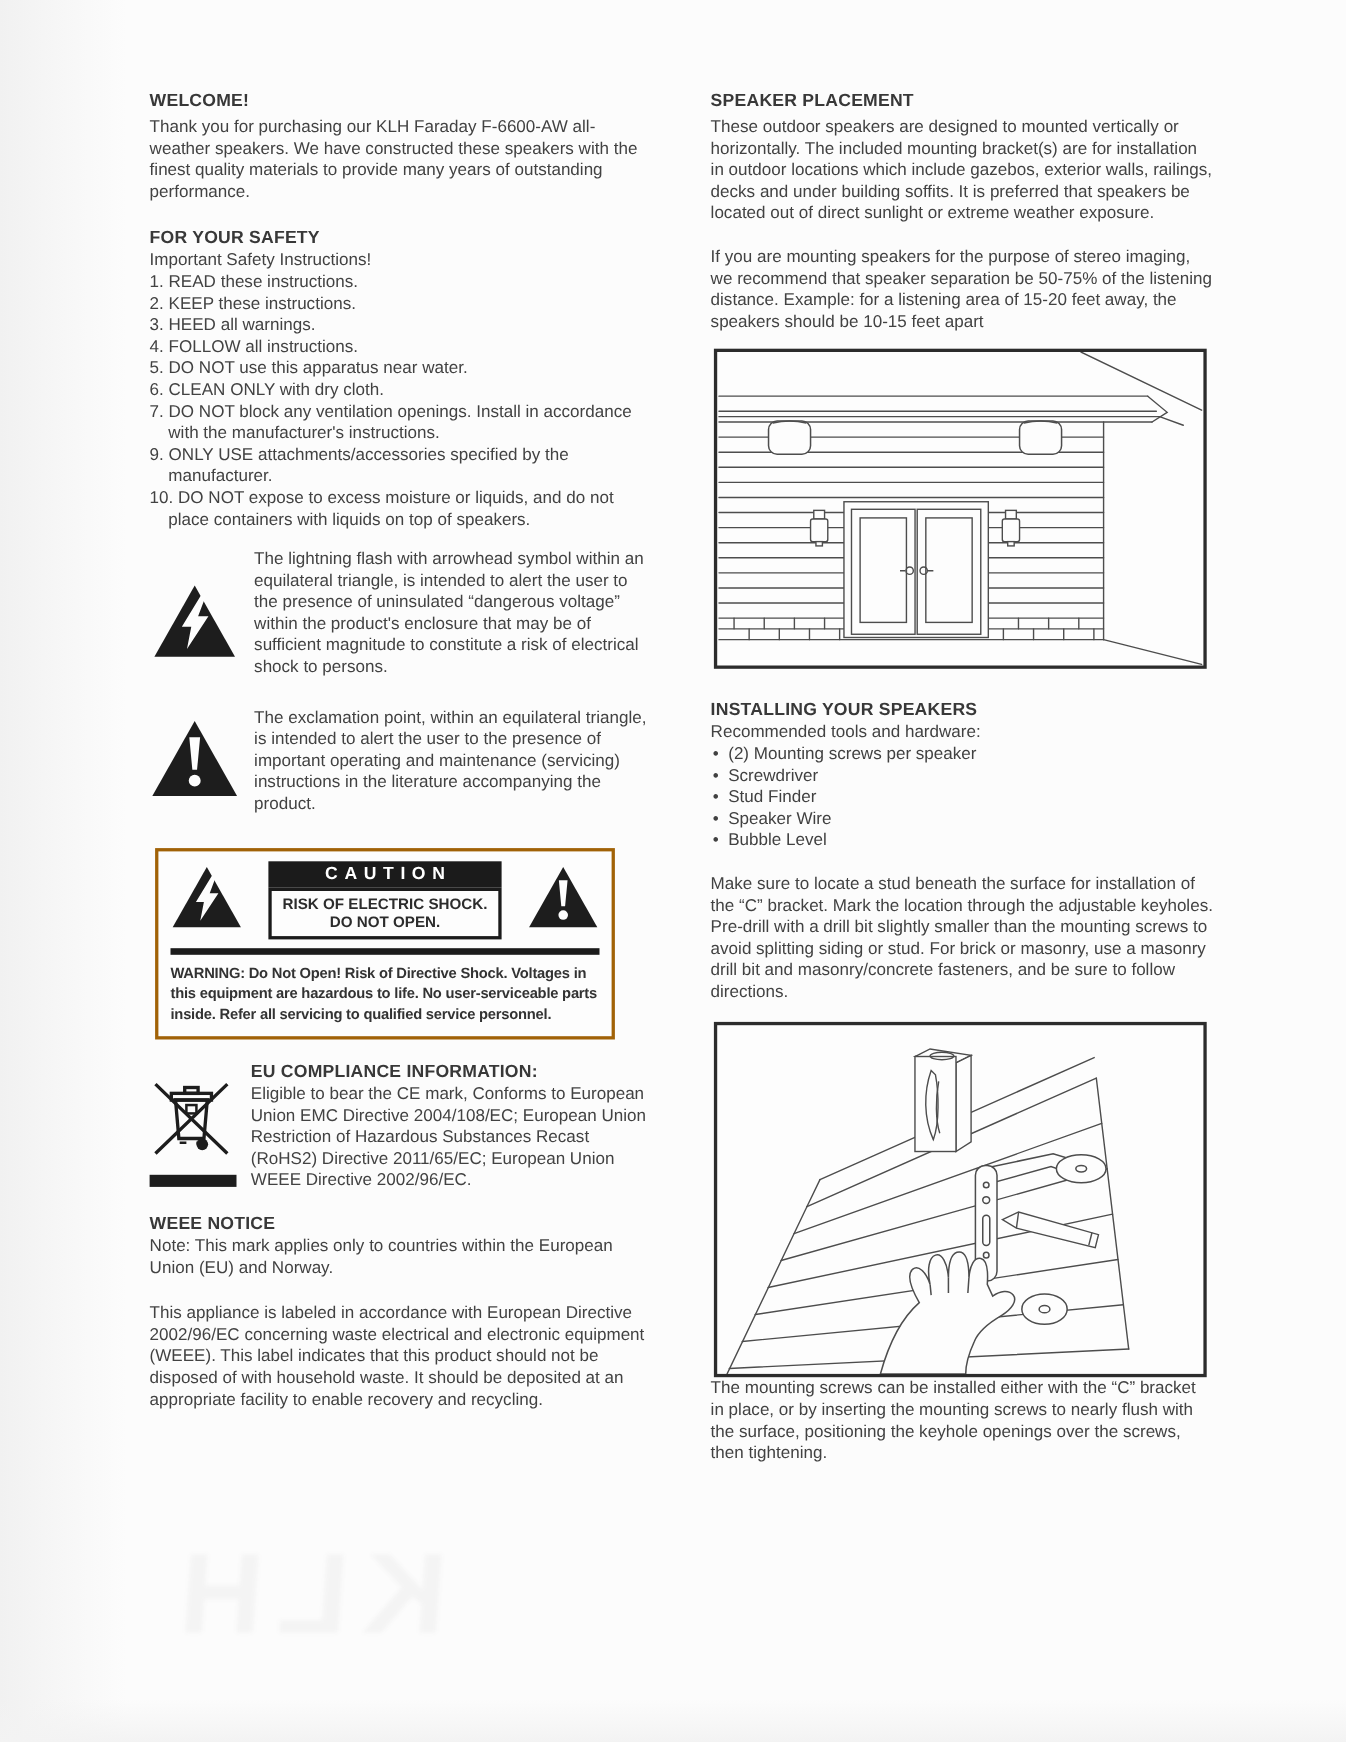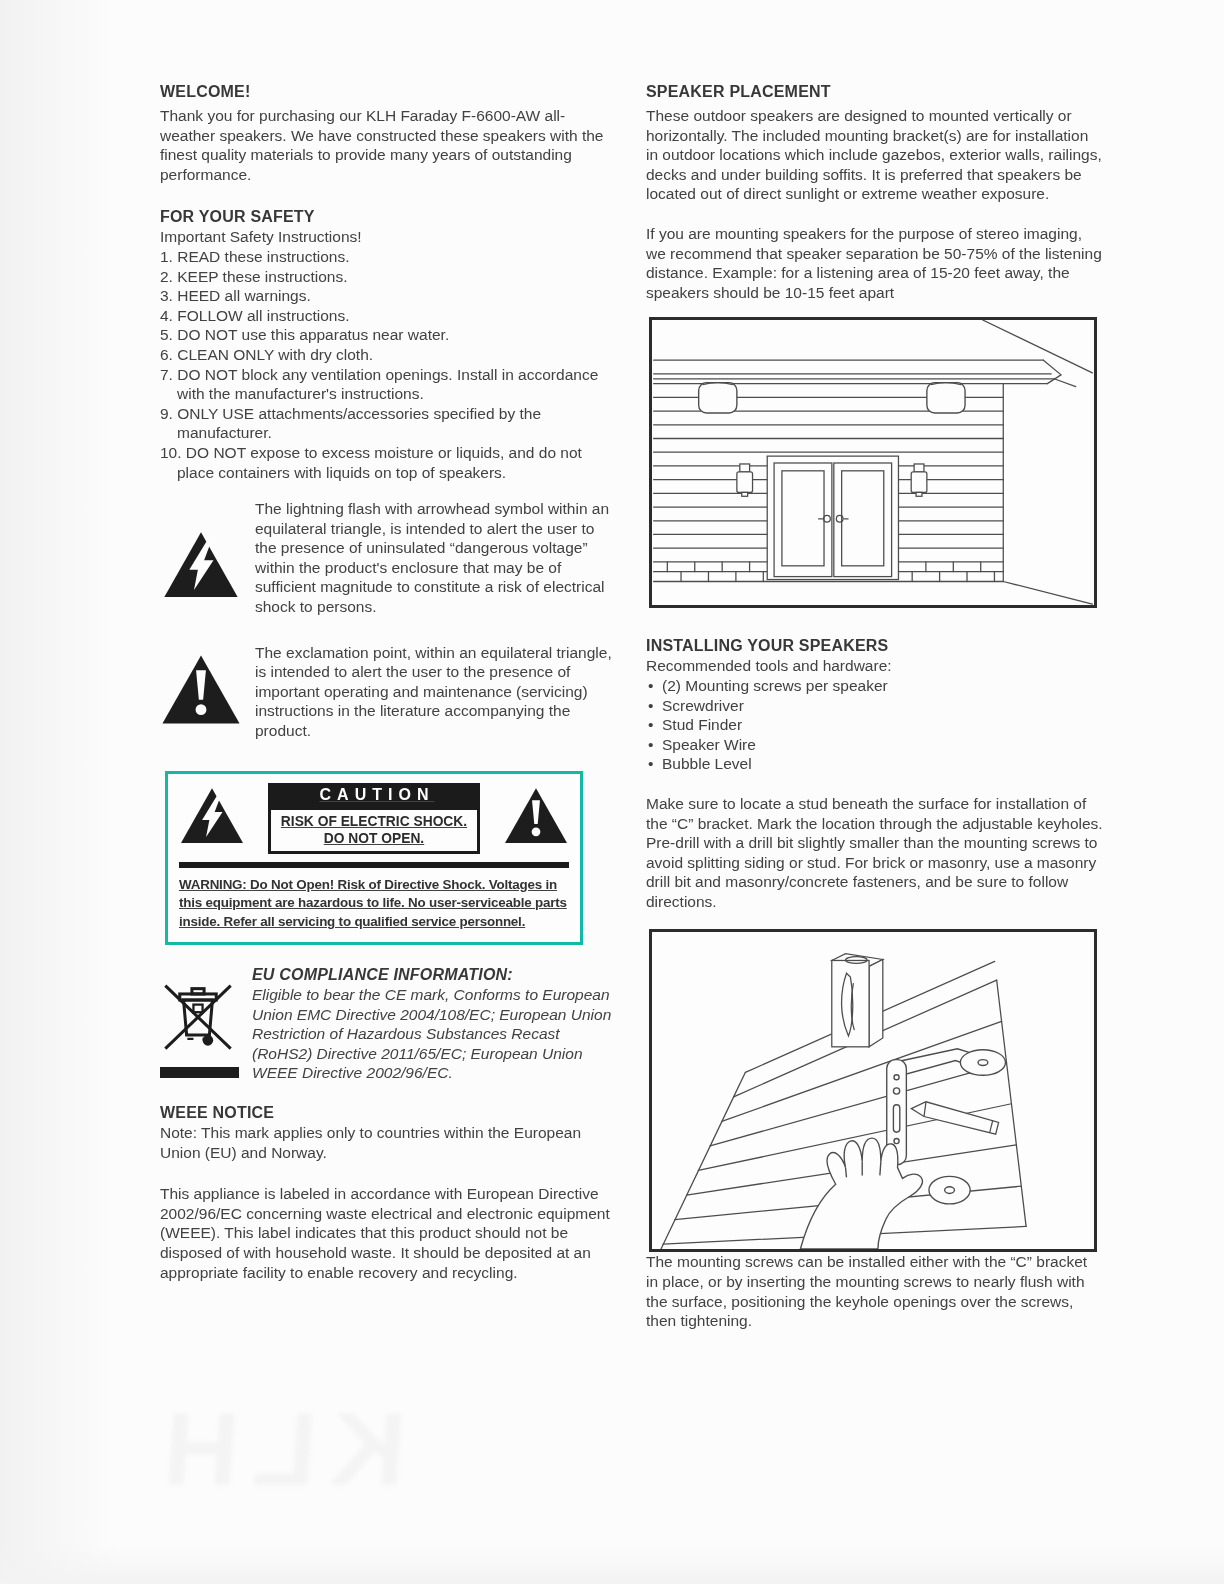--- a/index.html
+++ b/index.html
@@ -19,21 +19,21 @@
     position:absolute; left:0; bottom:0; width:1224px; height:40px;
     background:linear-gradient(0deg,#f3f3f3 0%,rgba(252,252,252,0) 100%);
   }
   .watermark-ghost {
     position:absolute; left:150px; top:1390px;
     font-size:104px; font-weight:bold; letter-spacing:14px;
     color:rgba(70,70,70,0.045); filter:blur(2px);
     transform:scaleX(-1) skewX(4deg);
   }
   .col { position:absolute; top:82px; }
-  .col-left  { left:160px; width:452px; }
+  .col-left  { left:136px; width:452px; }
   .col-right { left:646px; width:457px; }
   h3.sec-h {
     font-size:16px; font-weight:700; color:#383838;
     line-height:20px; letter-spacing:0.2px;
   }
   p.body-t, .list-t {
     font-size:15.5px; line-height:19.6px; color:#424242;
   }
   .hang { padding-left:17px; text-indent:-17px; }
   .mt-body { margin-top:4px; }
@@ -43,21 +43,21 @@
   .notice-row .icon-cell { width:82px; flex:none; display:flex; justify-content:center; }
   .notice-row .n-text { flex:1; }
   .nr1 { margin-top:26px; }
   .nr1 .icon-cell svg { width:82px; height:78px; margin-top:8px; }
   .nr2 { margin-top:17px; }
   .nr2 .icon-cell svg { width:78px; height:72px; margin-top:30px; }
 
   
   .caution-box {
     margin-top:30px; margin-left:5px; width:418px;
-    border:3px solid #14b8a6; padding:9px 11px 10px 11px; background:#fdfdfd;text-decoration:underline;
+    border:3px solid #a16207; padding:9px 11px 10px 11px; background:#fdfdfd;
   }
   .caution-head { display:flex; align-items:center; gap:10px; }
   .caution-head .tri svg { width:66px; height:62px; }
   .caution-center { flex:1; max-width:212px; margin:0 auto; }
   .caution-title {
     background:#1b1b1b; color:#fff; text-align:center;
     font-size:16px; font-weight:700; letter-spacing:6px;
     padding:2px 0 3px 6px; line-height:19px;
   }
   .caution-risk {
@@ -69,21 +69,21 @@
   .caution-warning {
     font-size:13.4px; font-weight:700; color:#333;
     line-height:18.8px; letter-spacing:-0.2px;
   }
 
   
   .eu-row { display:flex; gap:10px; margin-top:20px; }
   .eu-icon-col { width:82px; flex:none; padding-top:13px; }
   .eu-icon-col svg { width:76px; height:76px; }
   .eu-bar { width:79px; height:11px; background:#1d1d1d; margin-top:9px; }
-  .eu-text { flex:1; max-width:366px;font-style:italic; }
+  .eu-text { flex:1; max-width:366px; }
   .weee-block { margin-top:20px; }
   .weee-body { margin-top:22px; }
 
   
   .fig {
     border:3px solid #2c2c2c; background:#fdfdfd;
     width:448px; margin-left:3px; overflow:hidden;
   }
   .fig1 { margin-top:15px; height:291px; }
   .fig2 { margin-top:18px; height:323px; }

